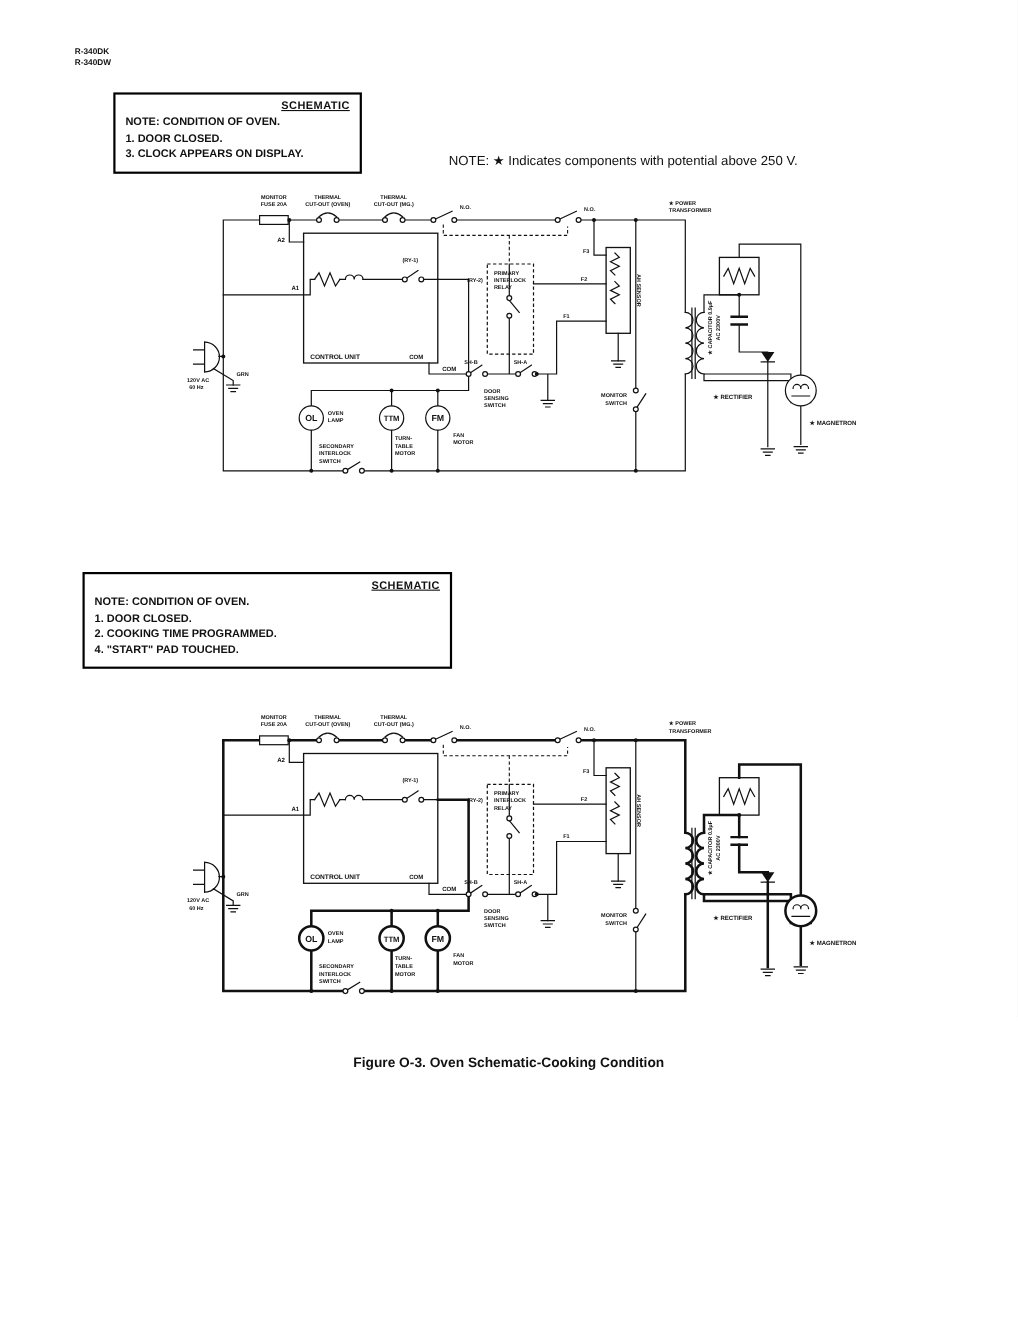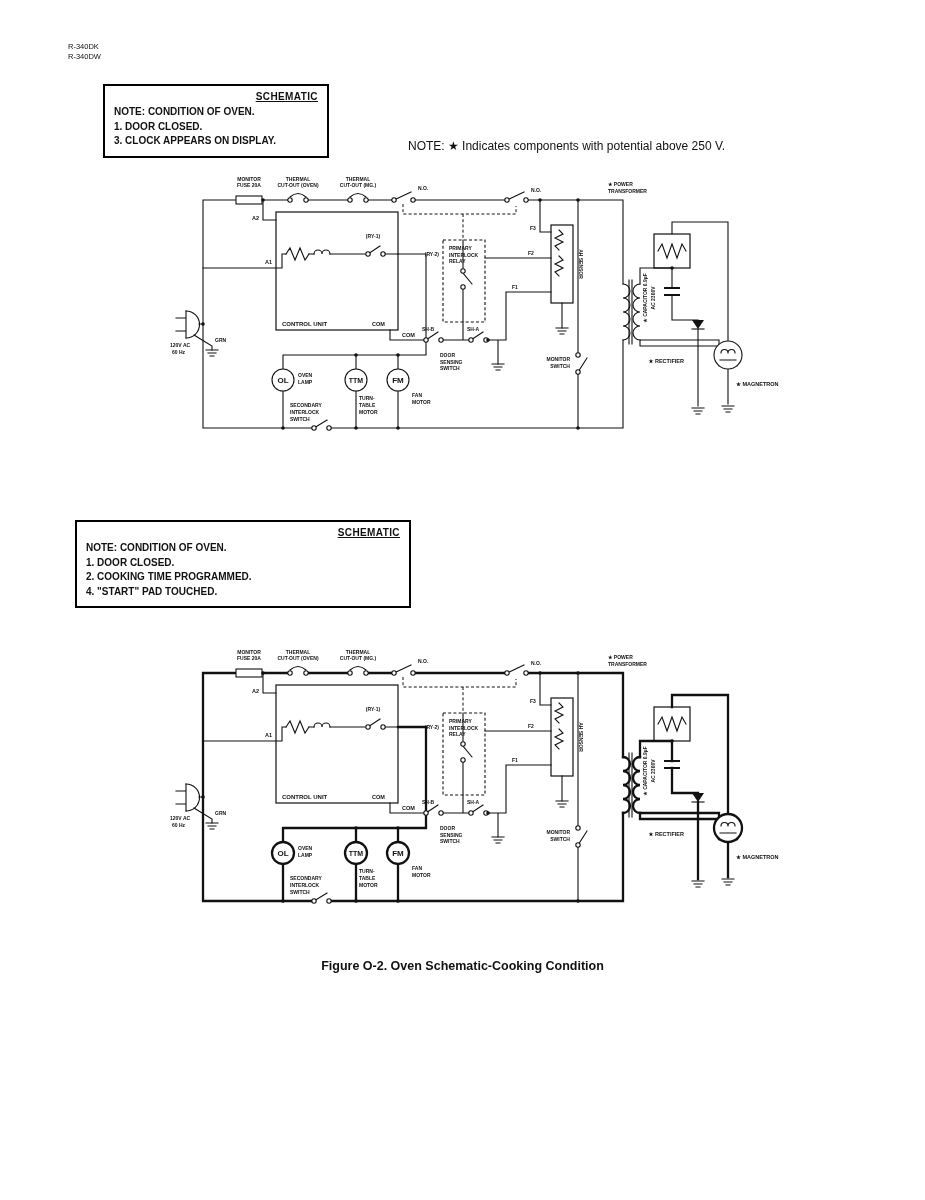--- a/index.html
+++ b/index.html
@@ -1,18 +1,18 @@
 <!DOCTYPE html>
 <html><head>
 <meta charset="utf-8">
 <style>
   *{margin:0;padding:0;box-sizing:border-box}
   body{width:925px;height:1200px;background:#e9e9e9;font-family:"Liberation Sans",sans-serif;color:#111}
   .page{position:relative;width:925px;height:1200px;background:#ffffff;overflow:hidden}
-  .models{position:absolute;left:68px;top:42px;font-size:7.5px;font-weight:normal;line-height:1.3}
+  .models{position:absolute;left:68px;top:42px;font-size:7.5px;font-weight:bold;line-height:1.3}
   .note-box{position:absolute;border:2px solid #000;background:#fff;padding:5px 9px 7px 9px}
   .box1{left:103px;top:84px;width:226px}
   .box2{left:75px;top:520px;width:336px}
   .box-title{text-align:right;font-weight:bold;font-size:10px;text-decoration:underline;letter-spacing:.4px;margin-bottom:3px}
   .box-line{font-size:10px;font-weight:bold;line-height:1.45}
   .hv-note{position:absolute;left:408px;top:139px;font-size:12px}
   .caption{position:absolute;left:0;width:925px;text-align:center;font-weight:bold;font-size:12.5px}
   .cap1{top:476px}
   .cap2{top:959px}
   .schematic-host{position:absolute;width:620px;height:300px}
@@ -326,15 +326,15 @@
     <text class="t5" x="122" y="237">SECONDARY</text>
     <text class="t5" x="122" y="244">INTERLOCK</text>
     <text class="t5" x="122" y="251">SWITCH</text>
     <text class="t5 am" x="479" y="128" transform="rotate(-90 479 128)">★ CAPACITOR 0.9µF</text>
     <text class="t5 am" x="487" y="128" transform="rotate(-90 487 128)">AC 2300V</text>
     <text class="t55 ae" x="516" y="193">★ RECTIFIER</text>
     <text class="t55" x="568" y="216">★ MAGNETRON</text>
   </svg>
 </div>
 
-  <div class="caption cap2">Figure O-2. Oven Schematic-Cooking Condition</div>
+  <div class="caption cap2">Figure O-3. Oven Schematic-Cooking Condition</div>
 
 </div>
 
 </body></html>

